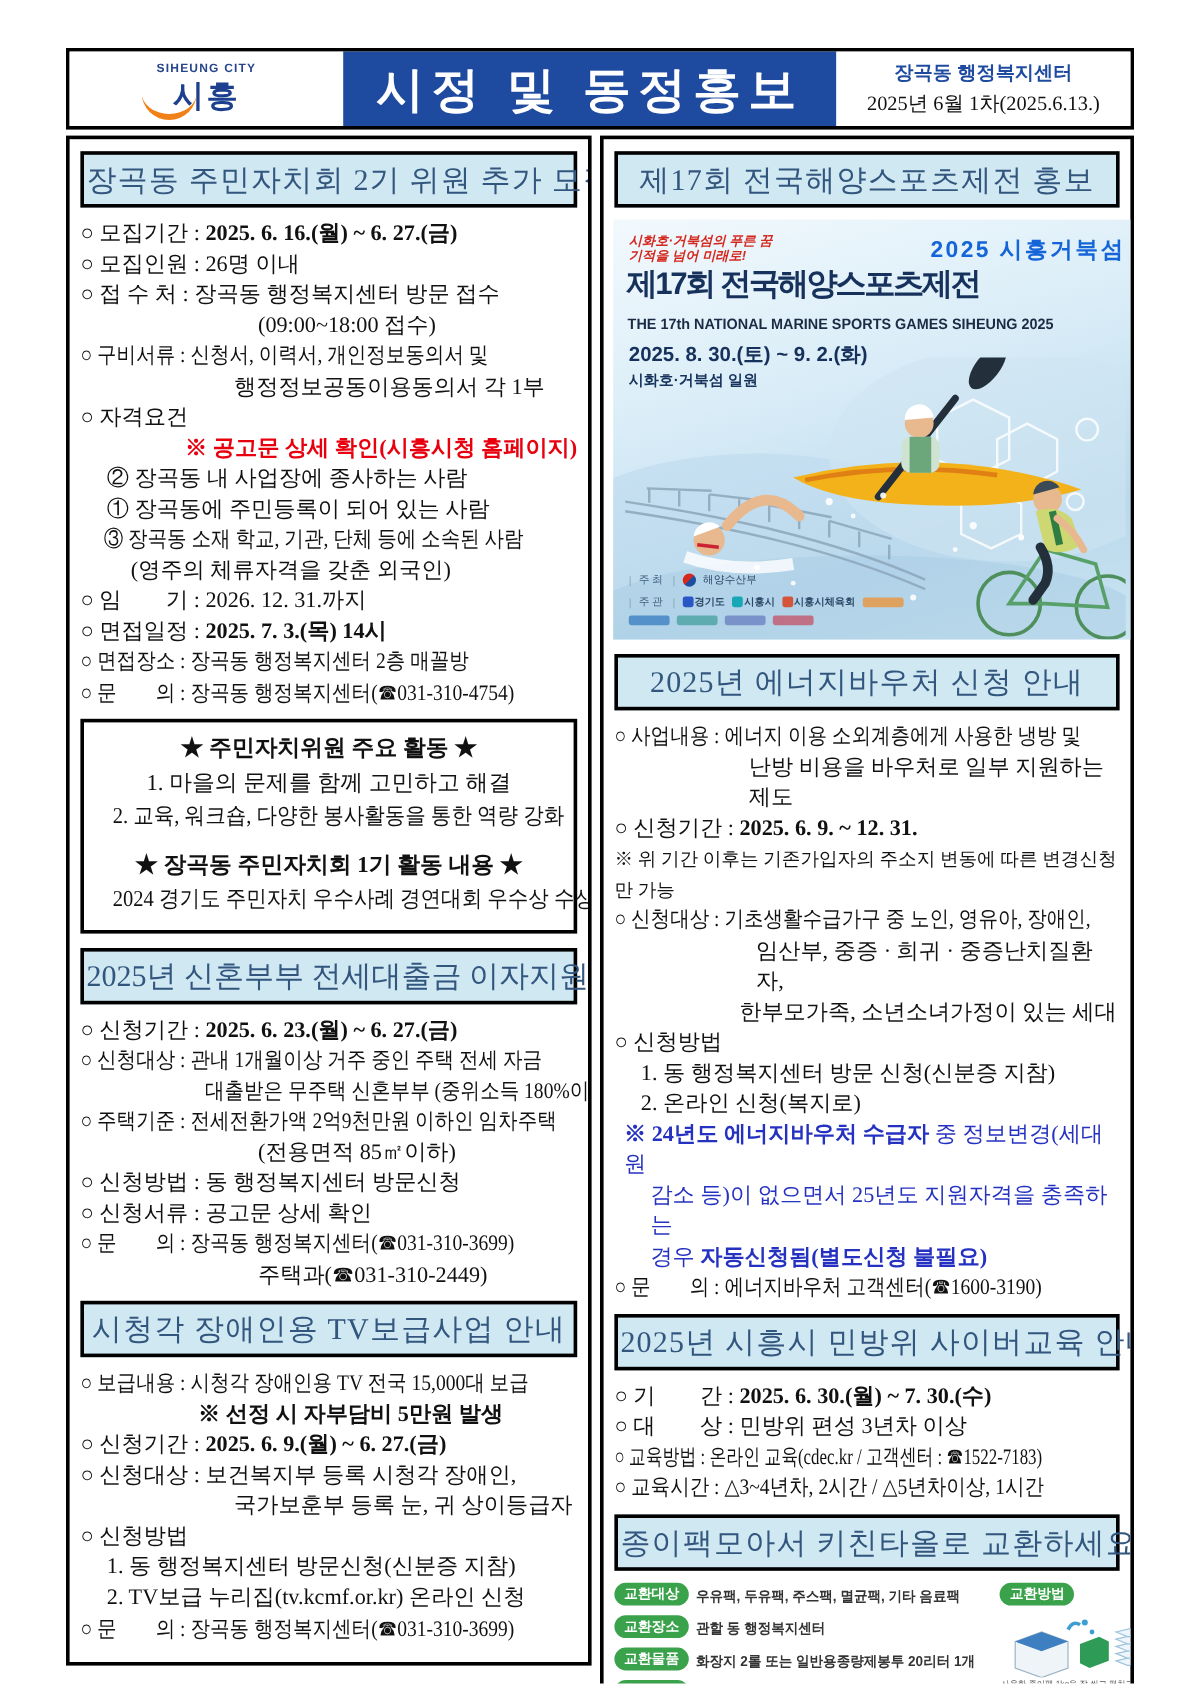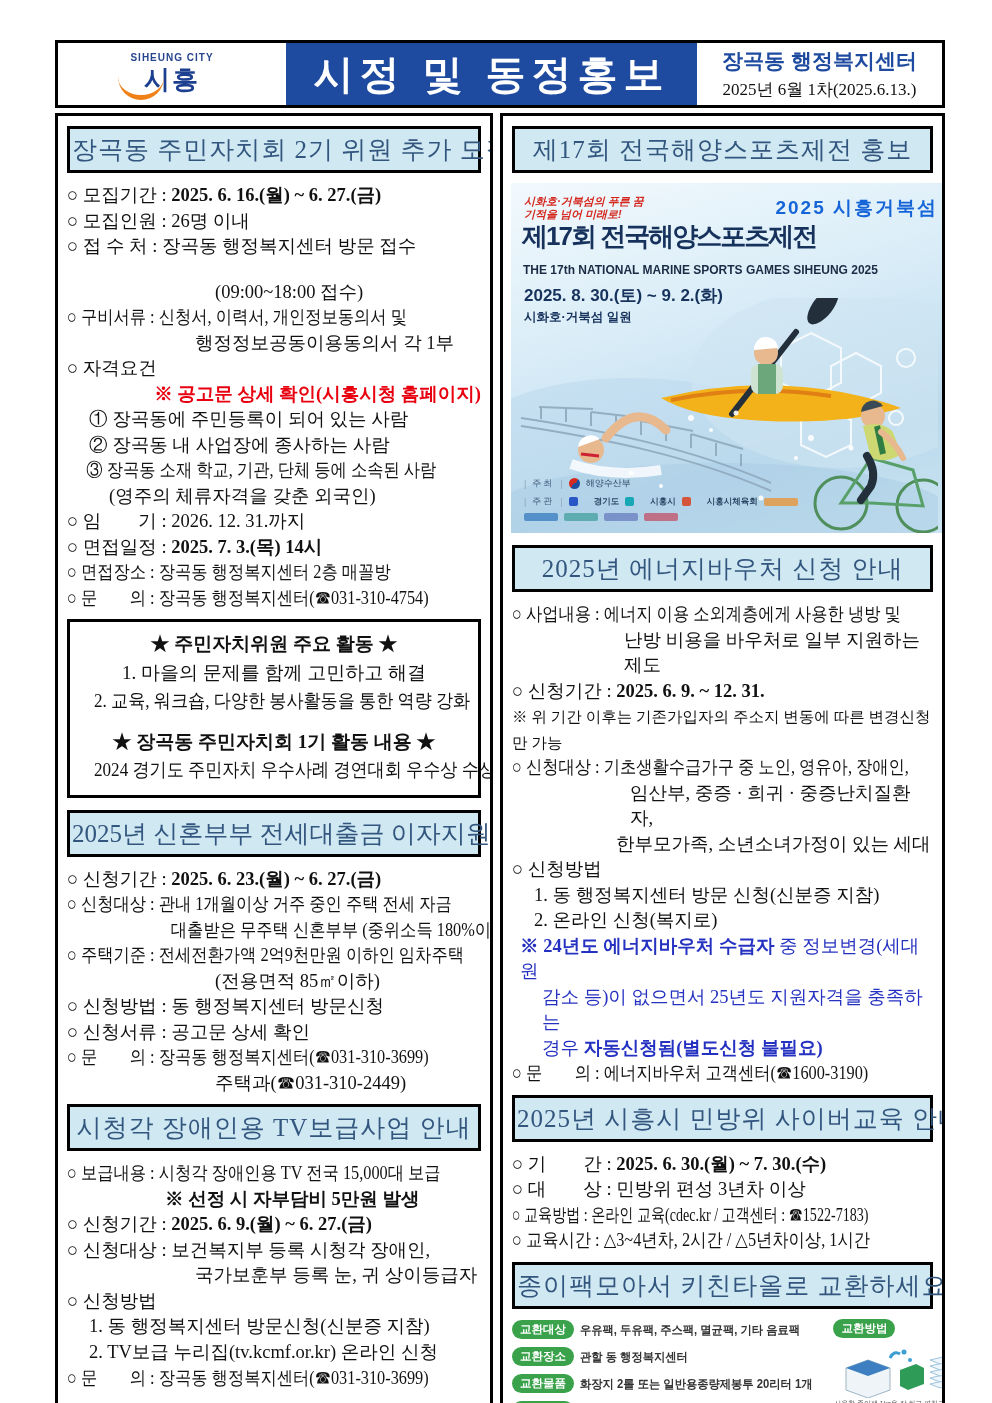--- a/index.html
+++ b/index.html
@@ -8,21 +8,21 @@
 
   
   .hdr{position:absolute;left:55px;top:40px;width:884px;height:62px;border:3px solid #000;display:flex;align-items:stretch;background:#fff;}
   .hdr-logo{width:228px;display:flex;flex-direction:column;align-items:center;justify-content:center;background:#fff;}
   .logo-top{font-family:"Liberation Sans",sans-serif;font-size:10px;font-weight:bold;color:#26458c;letter-spacing:1px;}
   .logo-mark{position:relative;height:34px;display:flex;align-items:center;}
   .logo-mark .hangul{font-family:"Liberation Sans",sans-serif;font-size:26px;font-weight:bold;color:#1d3f8f;letter-spacing:2px;}
   .logo-smile{position:absolute;left:-26px;top:10px;width:46px;height:22px;border:5px solid #f08119;border-top:none;border-left:none;border-right:none;border-radius:0 0 46px 46px;}
   .hdr-title{flex:1;background:#1e4b9f;color:#fff;display:flex;align-items:center;justify-content:center;font-family:"Liberation Sans",sans-serif;font-weight:bold;font-size:40px;letter-spacing:6px;}
   .hdr-info{width:245px;display:flex;flex-direction:column;align-items:center;justify-content:center;background:#fff;gap:3px;}
-  .hdr-office{font-family:"Liberation Sans",sans-serif;font-weight:bold;font-size:21px;color:#1e4b9f;}
+  .hdr-office{font-family:"Liberation Sans",sans-serif;font-weight:bold;font-size:16px;color:#1e4b9f;}
   .hdr-issue{font-size:17px;color:#111;}
 
   
   .cols{position:absolute;left:55px;top:113px;width:890px;display:flex;gap:7px;align-items:flex-start;}
   .col{border:3px solid #000;background:#fff;box-sizing:border-box;padding:8px 8px 6px 8px;overflow:hidden;}
   .col-left{width:438px;min-height:1252px;}
   .col-right{width:445px;min-height:1274px;}
 
   .sec-hd{border:3px solid #000;background:#cfe8f2;color:#33567f;text-align:center;font-size:25px;padding:4px 2px;margin:2px 1px 10px 1px;letter-spacing:1px;white-space:nowrap;}
   .sec-hd.tight{letter-spacing:0;}
@@ -50,29 +50,29 @@
   .poster .ptitle{position:absolute;left:11px;top:36px;width:405px;color:#16325c;font-family:"Liberation Sans",sans-serif;font-weight:bold;font-size:26px;letter-spacing:-2px;white-space:nowrap;}
   .poster .pen{position:absolute;left:12px;top:80px;color:#1b2b45;font-family:"Liberation Sans",sans-serif;font-weight:bold;font-size:12.5px;white-space:nowrap;transform:scaleX(0.96);transform-origin:0 50%;}
   .poster .pdate{position:absolute;left:13px;top:101px;color:#16325c;font-family:"Liberation Sans",sans-serif;font-weight:bold;font-size:17px;}
   .poster .pvenue{position:absolute;left:13px;top:126px;color:#16325c;font-family:"Liberation Sans",sans-serif;font-weight:bold;font-size:12.5px;}
   .poster svg.illus{position:absolute;left:0;bottom:0;}
   .hosts{position:absolute;left:13px;bottom:12px;font-family:"Liberation Sans",sans-serif;color:#2c4766;font-size:9px;}
   .hosts .hrow{display:flex;align-items:center;gap:6px;margin-top:5px;}
   .hosts .hlbl{color:#44607e;letter-spacing:2px;}
   .hosts .bar{color:#8fa6ba;}
   .taegeuk{width:11px;height:11px;border-radius:50%;background:linear-gradient(135deg,#d5281e 50%,#1d4f9e 50%);display:inline-block;}
-  .orgchip{display:flex;align-items:center;gap:16px;font-size:8.5px;font-weight:bold;color:#2c4766;}
+  .orgchip{display:flex;align-items:center;gap:1px;font-size:8.5px;font-weight:bold;color:#2c4766;}
   .dotb{width:9px;height:9px;border-radius:2px;display:inline-block;}
   .blob{width:34px;height:8px;border-radius:2px;opacity:0.8;display:inline-block;}
 
   
   .ppack{font-family:"Liberation Sans",sans-serif;margin:2px 1px 0 1px;}
   .ppack-top{display:flex;gap:6px;}
   .ppack-list{flex:1;}
-  .ppack-row{display:flex;align-items:flex-end;gap:6px;margin-bottom:7px;}
+  .ppack-row{display:flex;align-items:center;gap:6px;margin-bottom:7px;}
   .pill{background:#3aa24b;color:#fff;font-weight:bold;font-size:11.5px;border-radius:10px;padding:2px 8px;white-space:nowrap;}
   .ppack-row .ptxt{font-size:12px;font-weight:bold;color:#333;padding-top:3px;white-space:nowrap;transform:scaleX(0.94);transform-origin:0 50%;}
   .ppack-method{width:150px;display:flex;flex-direction:column;align-items:center;}
   .ppack-method .pill{align-self:flex-start;margin-bottom:2px;}
   .mcap{font-size:7.5px;color:#555;white-space:nowrap;transform:scaleX(0.92);transform-origin:50% 50%;margin-top:1px;}
 </style>
 </head>
 <body>
 
 <div class="page">
@@ -94,27 +94,27 @@
 
   <div class="cols">
 
     <div class="col col-left">
 
       <div class="sec-hd">장곡동 주민자치회 2기 위원 추가 모집</div>
       <div class="lines">
           <div class="tline"><span class="sg-n">○ 모집기간 : </span><span class="sg-b">2025. 6. 16.(월) ~ 6. 27.(금)</span></div>
           <div class="tline"><span class="sg-n">○ 모집인원 : 26명 이내</span></div>
           <div class="tline"><span class="sg-n">○ 접 수 처 : 장곡동 행정복지센터 방문 접수</span></div>
-          <div class="tline" style="padding-left: 148px; margin-top: 20px;"><span class="sg-n">(09:00~18:00 접수)</span></div>
+          <div class="tline" style="padding-left: 148px;"><span class="sg-n">(09:00~18:00 접수)</span></div>
           <div class="tline cond"><span class="sg-n">○ 구비서류 : 신청서, 이력서, 개인정보동의서 및</span></div>
           <div class="tline" style="padding-left: 128px;"><span class="sg-n">행정정보공동이용동의서 각 1부</span></div>
           <div class="tline"><span class="sg-n">○ 자격요건</span></div>
           <div class="tline" style="text-align: right;"><span class="sg-r">※ 공고문 상세 확인(시흥시청 홈페이지)</span></div>
+          <div class="tline" style="padding-left: 22px;"><span class="sg-n">② 장곡동 내 사업장에 종사하는 사람</span></div>
           <div class="tline" style="padding-left: 22px;"><span class="sg-n">① 장곡동에 주민등록이 되어 있는 사람</span></div>
-          <div class="tline" style="padding-left: 22px;"><span class="sg-n">② 장곡동 내 사업장에 종사하는 사람</span></div>
           <div class="tline cond" style="padding-left: 22px;"><span class="sg-n">③ 장곡동 소재 학교, 기관, 단체 등에 소속된 사람</span></div>
           <div class="tline" style="padding-left: 42px;"><span class="sg-n">(영주의 체류자격을 갖춘 외국인)</span></div>
           <div class="tline"><span class="sg-n">○ 임　　기 : 2026. 12. 31.까지</span></div>
           <div class="tline"><span class="sg-n">○ 면접일정 : </span><span class="sg-b">2025. 7. 3.(목) 14시</span></div>
           <div class="tline cond"><span class="sg-n">○ 면접장소 : 장곡동 행정복지센터 2층 매꼴방</span></div>
           <div class="tline cond"><span class="sg-n">○ 문　　의 : 장곡동 행정복지센터(☎031-310-4754)</span></div>
         </div>
 
       <div class="star-box">
           <div class="tline" style="text-align: center;"><span class="sg-b">★ 주민자치위원 주요 활동 ★</span></div>

